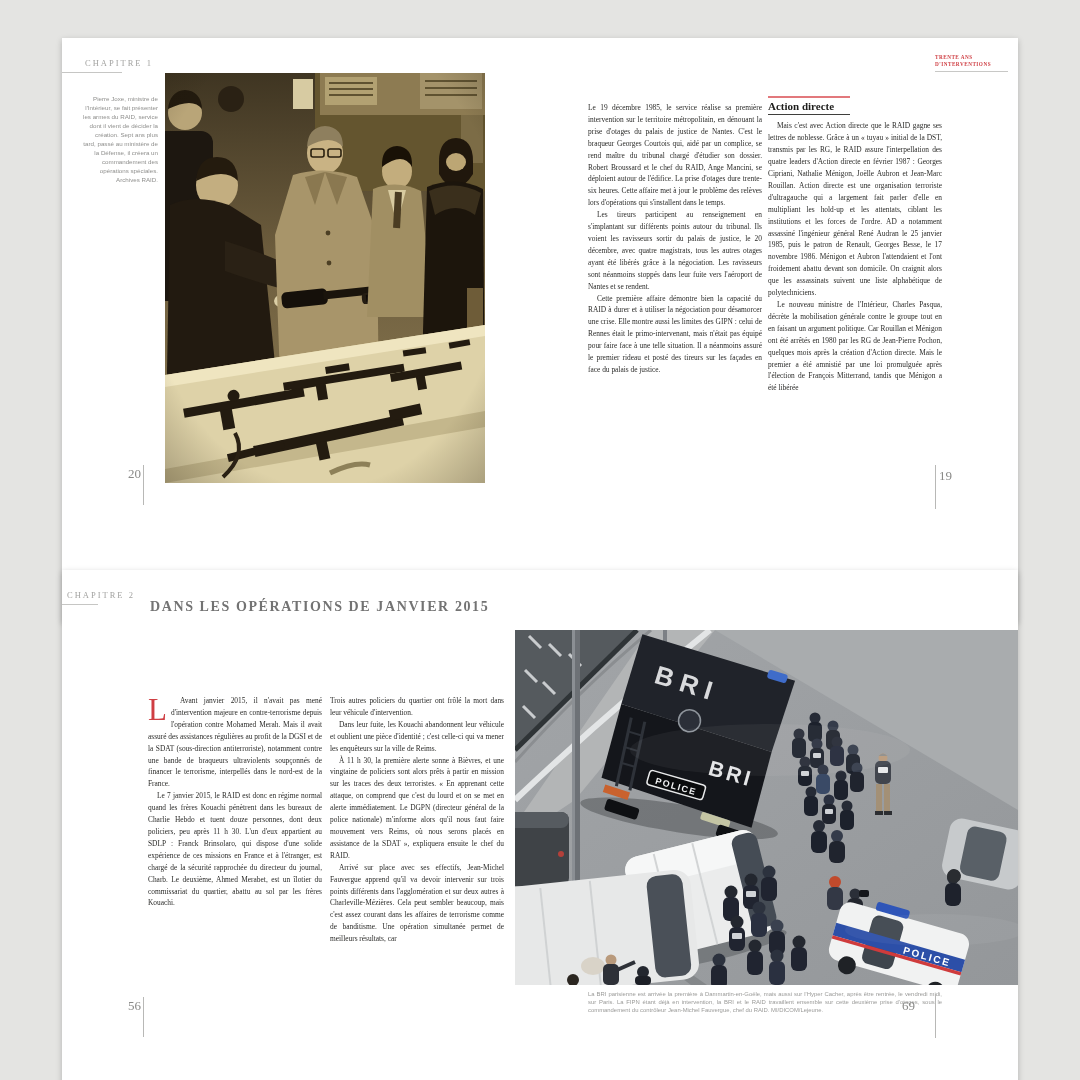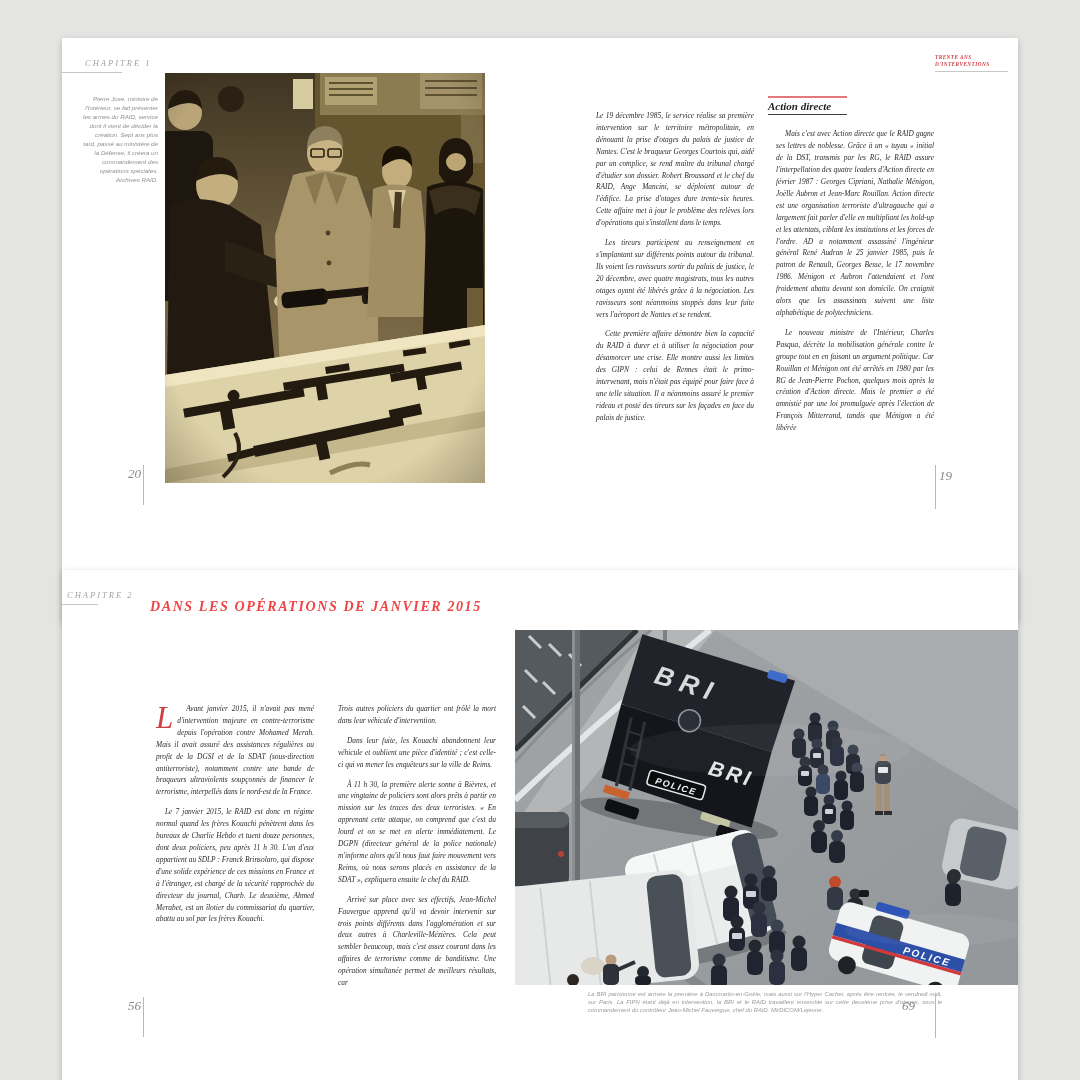--- a/index.html
+++ b/index.html
@@ -5,21 +5,20 @@
   html,body{margin:0;padding:0;}
   body{
     width:1080px;height:1080px;position:relative;
     background:#e4e4e2;
     font-family:"Liberation Serif", serif;
     overflow:hidden;
   }
   .spread{
     position:absolute;left:62px;width:956px;height:584px;background:#ffffff;
     box-shadow:0 2px 6px rgba(0,0,0,0.22);
-    font-style:italic;
   }
   #spread1{top:38px;}
   #spread2{top:570px;}
 
   .chapter{
     position:absolute;font-size:8.5px;letter-spacing:2px;color:#a3a3a1;
   }
   .chapter-rule{position:absolute;height:1px;background:#c6c6c4;}
 
   .caption-left{
@@ -34,31 +33,31 @@
   .runhead{
     position:absolute;left:873px;top:16px;width:73px;
     color:#cf3e43;font-weight:bold;font-size:5.2px;letter-spacing:0.5px;
     line-height:6.6px;padding-bottom:4px;border-bottom:1px solid #c8c8c6;
   }
 
   .body-col{
     position:absolute;width:174px;font-size:7.4px;line-height:11.9px;
     text-align:justify;color:#2b2b29;
   }
-  .body-col p{margin:8px;}
+  .body-col p{margin:0;}
   .body-col p.ind{text-indent:9px;}
 
   .sec-head{
     display:inline-block;font-weight:bold;font-size:11px;color:#1e1e1c;
     border-top:2px solid #e2787c;border-bottom:1px solid #3f3f3d;
     padding:2.5px 16px 2px 0;margin:0 0 5px 0;
   }
 
   .title-red{
-    position:absolute;color:#ef4444;font-weight:bold;
+    position:absolute;color:#737373;font-weight:bold;
     font-size:14px;letter-spacing:1.6px;white-space:nowrap;
   }
   .dropcap{
     float:left;color:#cf3e43;font-size:31px;line-height:25px;
     padding:2px 4px 0 0;
   }
   .caption-bottom{
     position:absolute;left:526px;top:420px;width:354px;
     font-family:"Liberation Sans", sans-serif;
     font-size:5.9px;line-height:8.2px;color:#9a9a98;text-align:justify;

